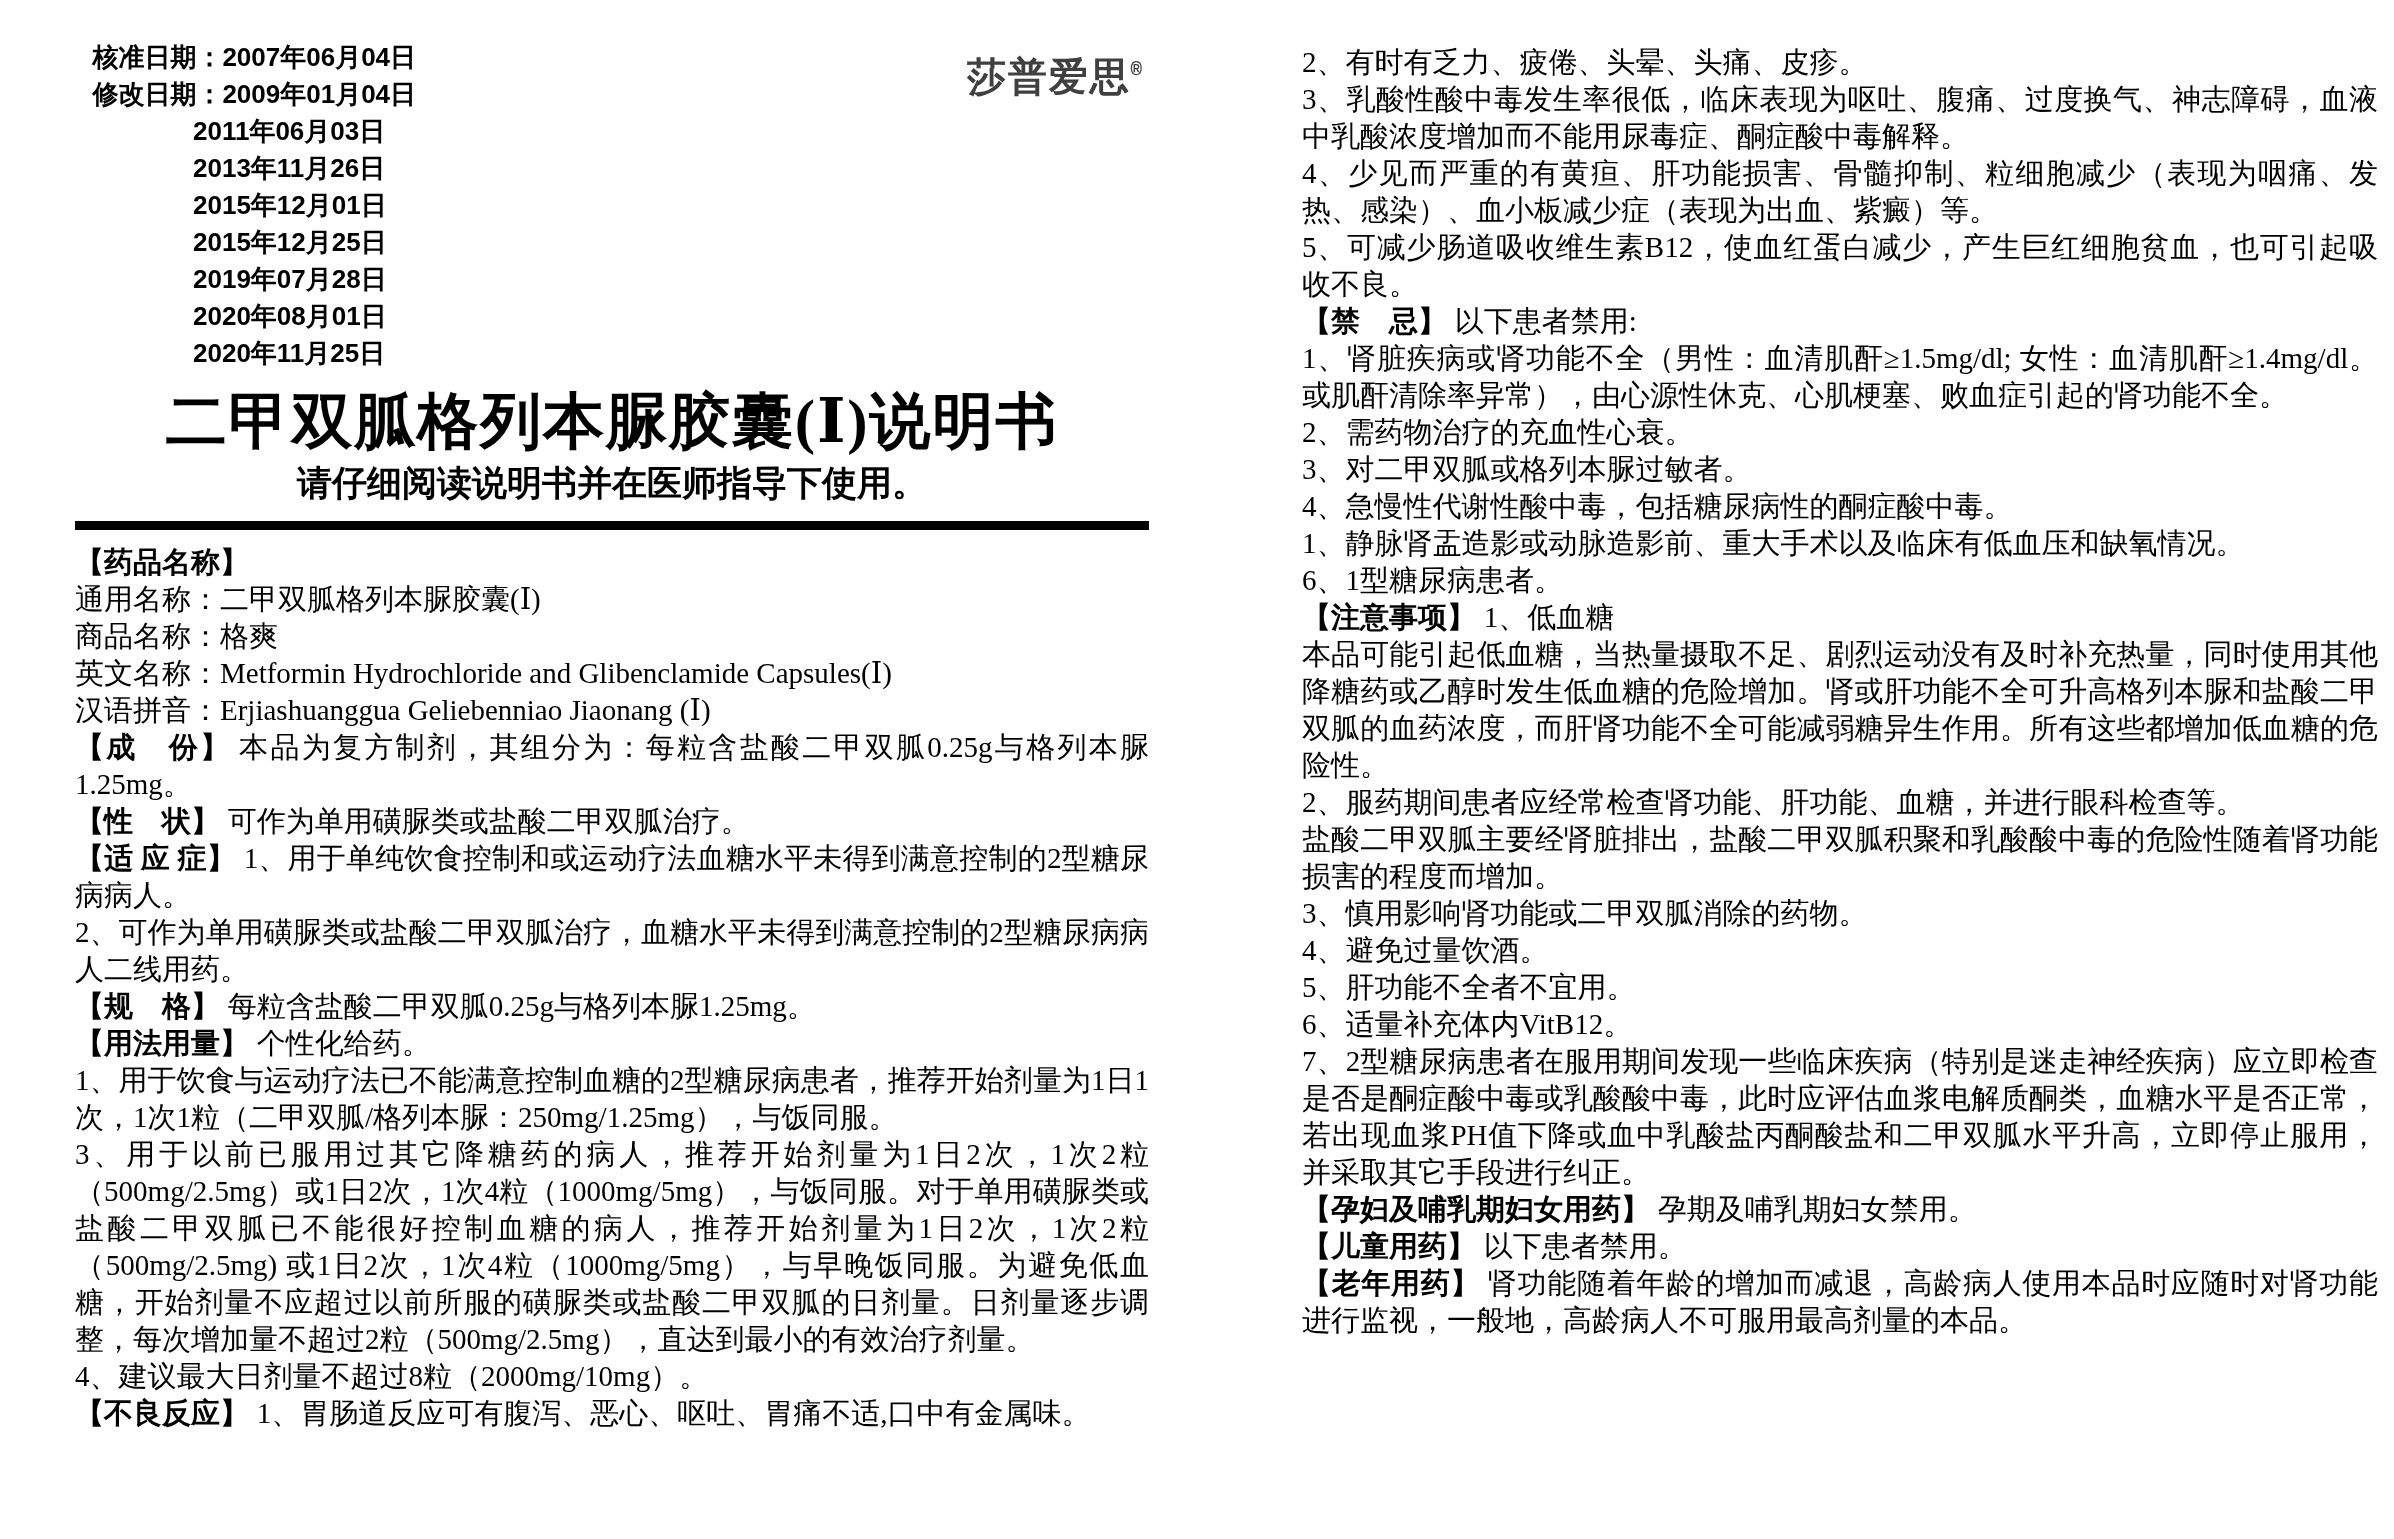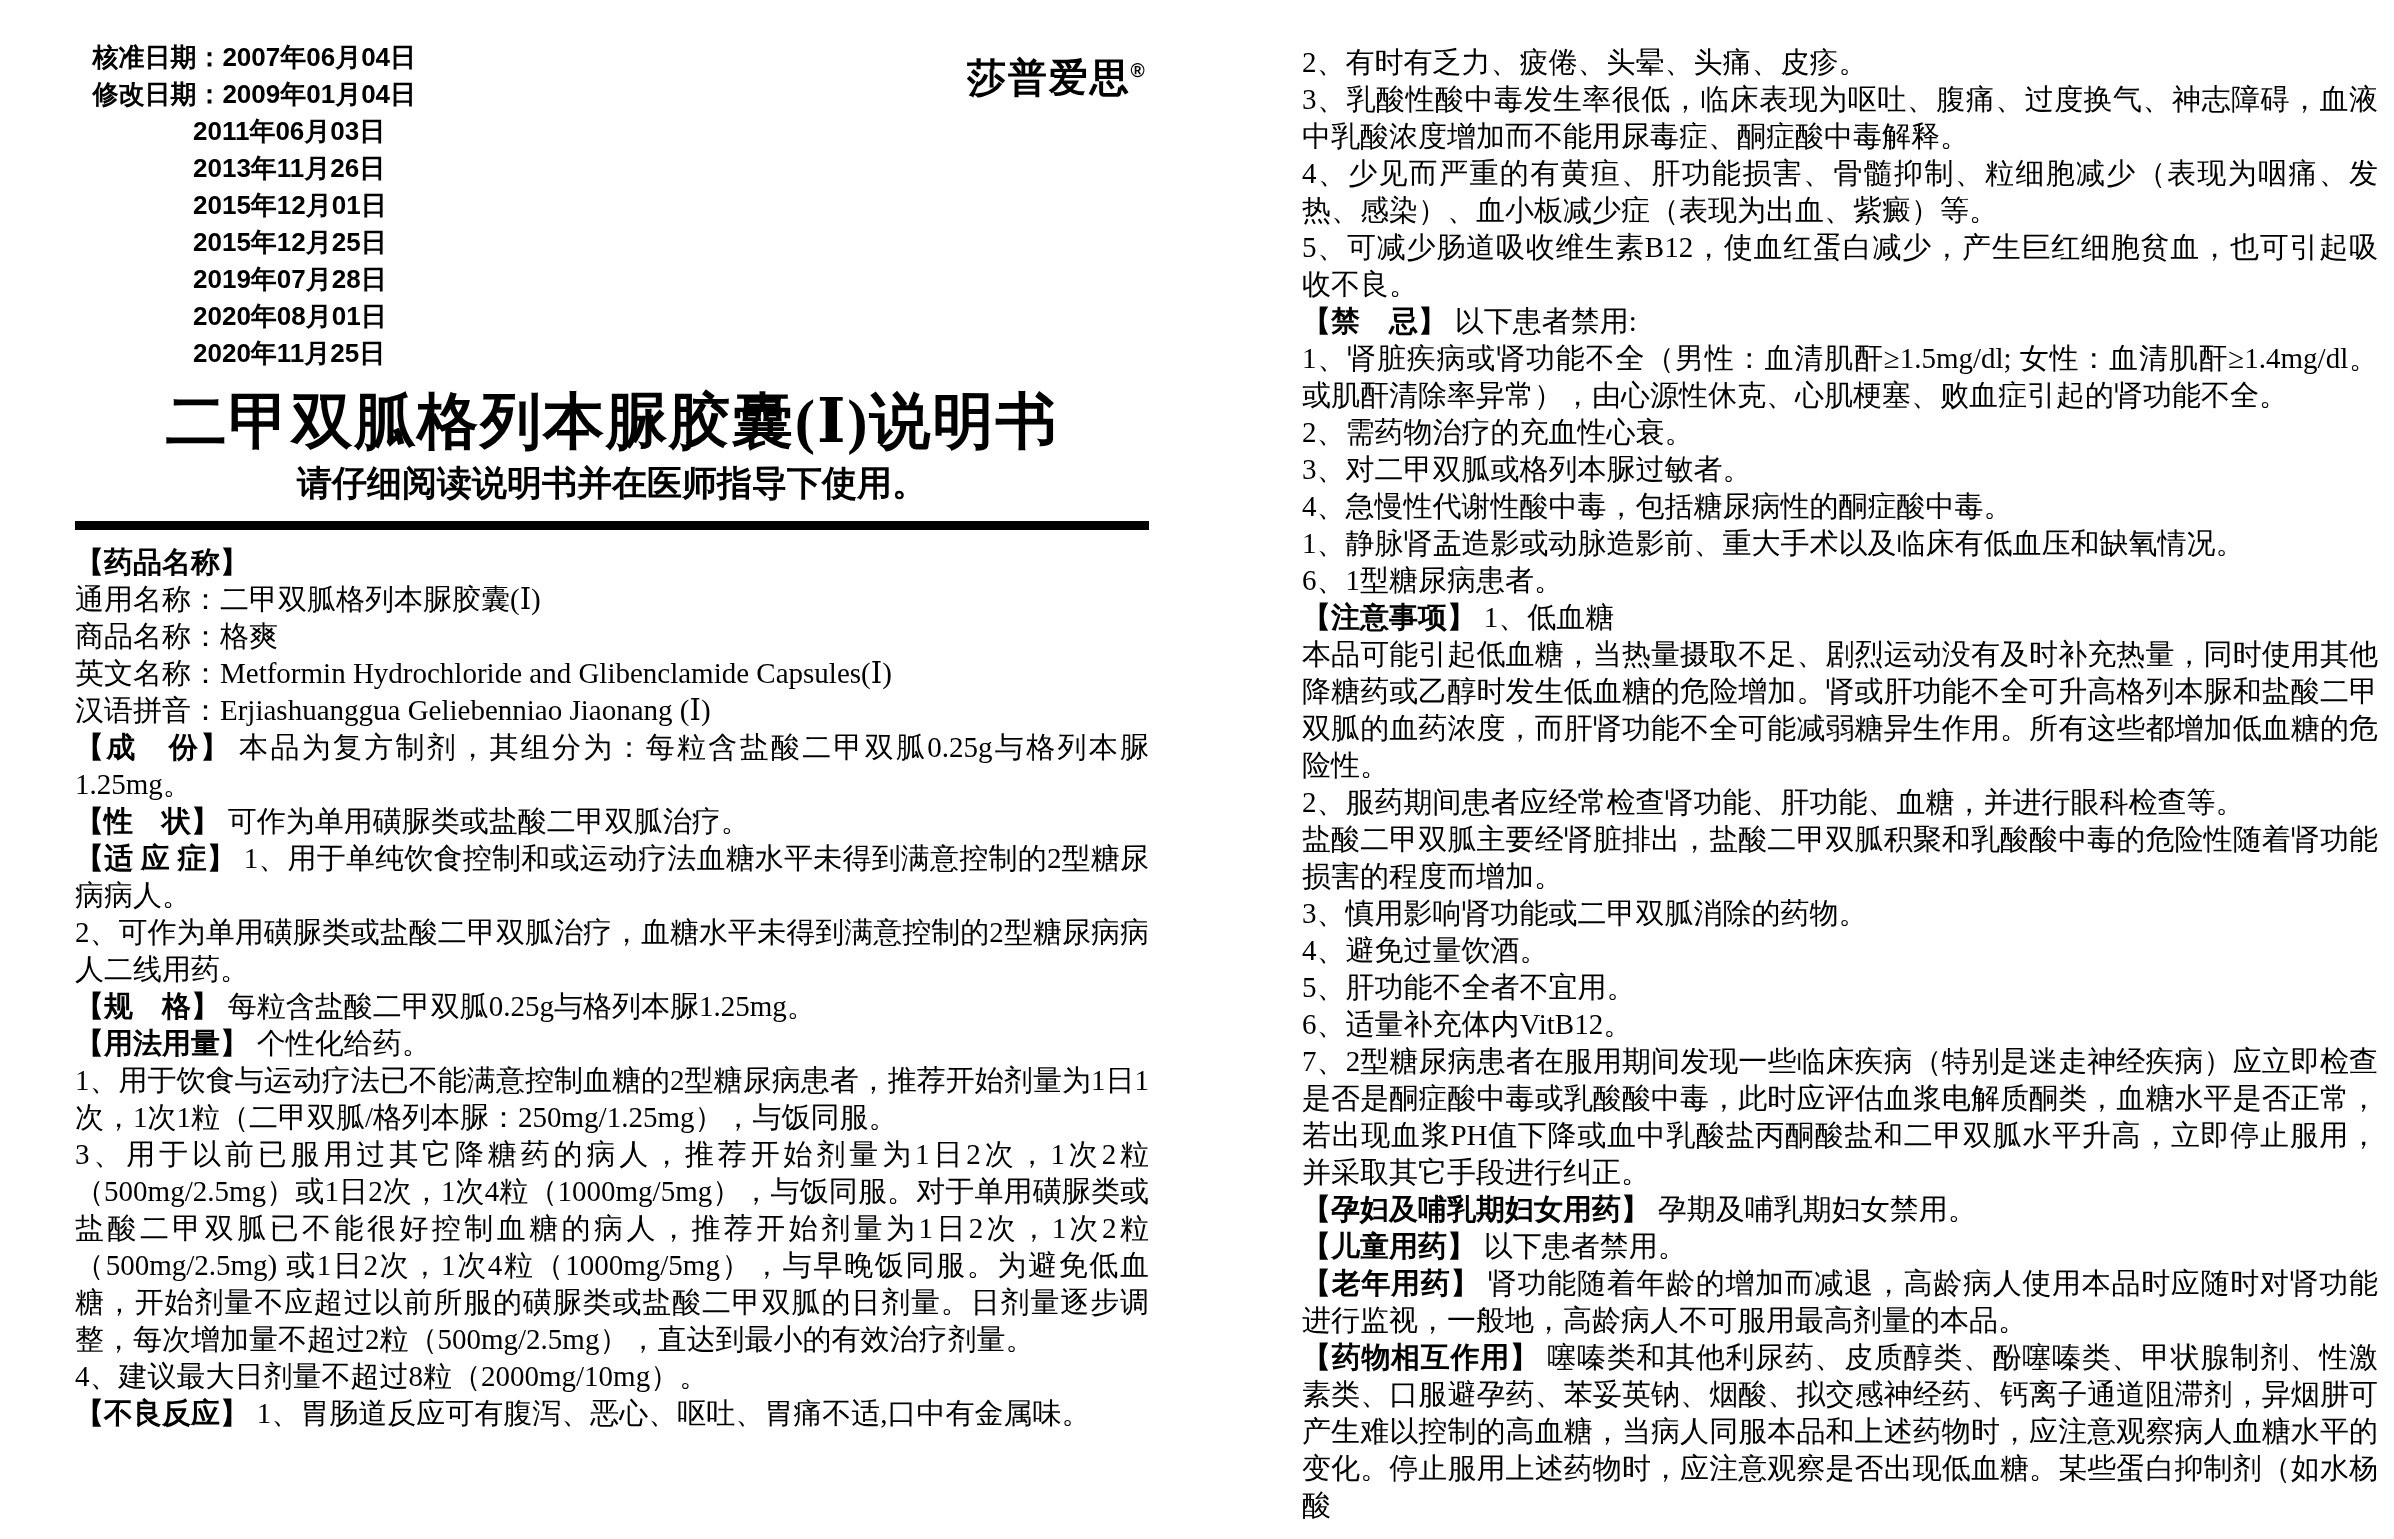--- a/index.html
+++ b/index.html
@@ -3,22 +3,22 @@
 <meta charset="utf-8">
 <style>
   html, body { margin:0; padding:0; background:#ffffff; }
   .page {
     position:relative; width:2394px; height:1539px; background:#ffffff;
     overflow:hidden; color:#000;
     font-family:"Liberation Serif","DejaVu Serif",serif;
   }
   .logo {
     position:absolute; left:967px; top:48px;
-    font-family:Liberation Sans, sans-serif;
-    font-weight:bold; font-size:39px; line-height:46px; color:#000000;
+    font-family:Liberation Mono, monospace;
+    font-weight:bold; font-size:39px; line-height:46px; color:#404040;
     letter-spacing:1.9px; white-space:nowrap;
   }
   .logo sup { font-size:19.3px; vertical-align:super; letter-spacing:0; }
   .col-left  { position:absolute; left:75px;  top:0; width:1074px; }
   .col-right { position:absolute; left:1302px; top:0; width:1076px; }
   .dates {
     padding-top:39px;
     font-family:"Liberation Sans","DejaVu Sans",sans-serif;
     font-weight:bold; font-size:26px; line-height:37px;
   }
@@ -105,18 +105,17 @@
         <p class="para"><span>2、服药期间患者应经常检查肾功能、肝功能、血糖，并进行眼科检查等。</span></p>
         <p class="para"><span>盐酸二甲双胍主要经肾脏排出，盐酸二甲双胍积聚和乳酸酸中毒的危险性随着肾功能损害的程度而增加。</span></p>
         <p class="para"><span>3、慎用影响肾功能或二甲双胍消除的药物。</span></p>
         <p class="para"><span>4、避免过量饮酒。</span></p>
         <p class="para"><span>5、肝功能不全者不宜用。</span></p>
         <p class="para"><span>6、适量补充体内VitB12。</span></p>
         <p class="para"><span>7、2型糖尿病患者在服用期间发现一些临床疾病（特别是迷走神经疾病）应立即检查是否是酮症酸中毒或乳酸酸中毒，此时应评估血浆电解质酮类，血糖水平是否正常，若出现血浆PH值下降或血中乳酸盐丙酮酸盐和二甲双胍水平升高，立即停止服用，并采取其它手段进行纠正。</span></p>
         <p class="para"><span class="sect">【孕妇及哺乳期妇女用药】</span><span>孕期及哺乳期妇女禁用。</span></p>
         <p class="para"><span class="sect">【儿童用药】</span><span>以下患者禁用。</span></p>
         <p class="para"><span class="sect">【老年用药】</span><span>肾功能随着年龄的增加而减退，高龄病人使用本品时应随时对肾功能进行监视，一般地，高龄病人不可服用最高剂量的本品。</span></p>
-        <p class="para"><span class="sect">【药物相互作用】</span><span>噻嗪类和其他利尿药、皮质醇类、酚噻嗪类、甲状腺制剂、性激素类、口服避孕药、苯妥英钠、烟酸、拟交感神经药、钙离子通道阻滞剂，异烟肼可产生难以控制的高血糖，当病人同服本品和上述药物时，应注意观察病人血糖水平的变化。停止服用上述药物时，应注意观察是否出现低血糖。某些蛋白抑制剂（如水杨酸</span></p>
       </div>
   </div>
 
 </div>
 
 
 </body></html>

